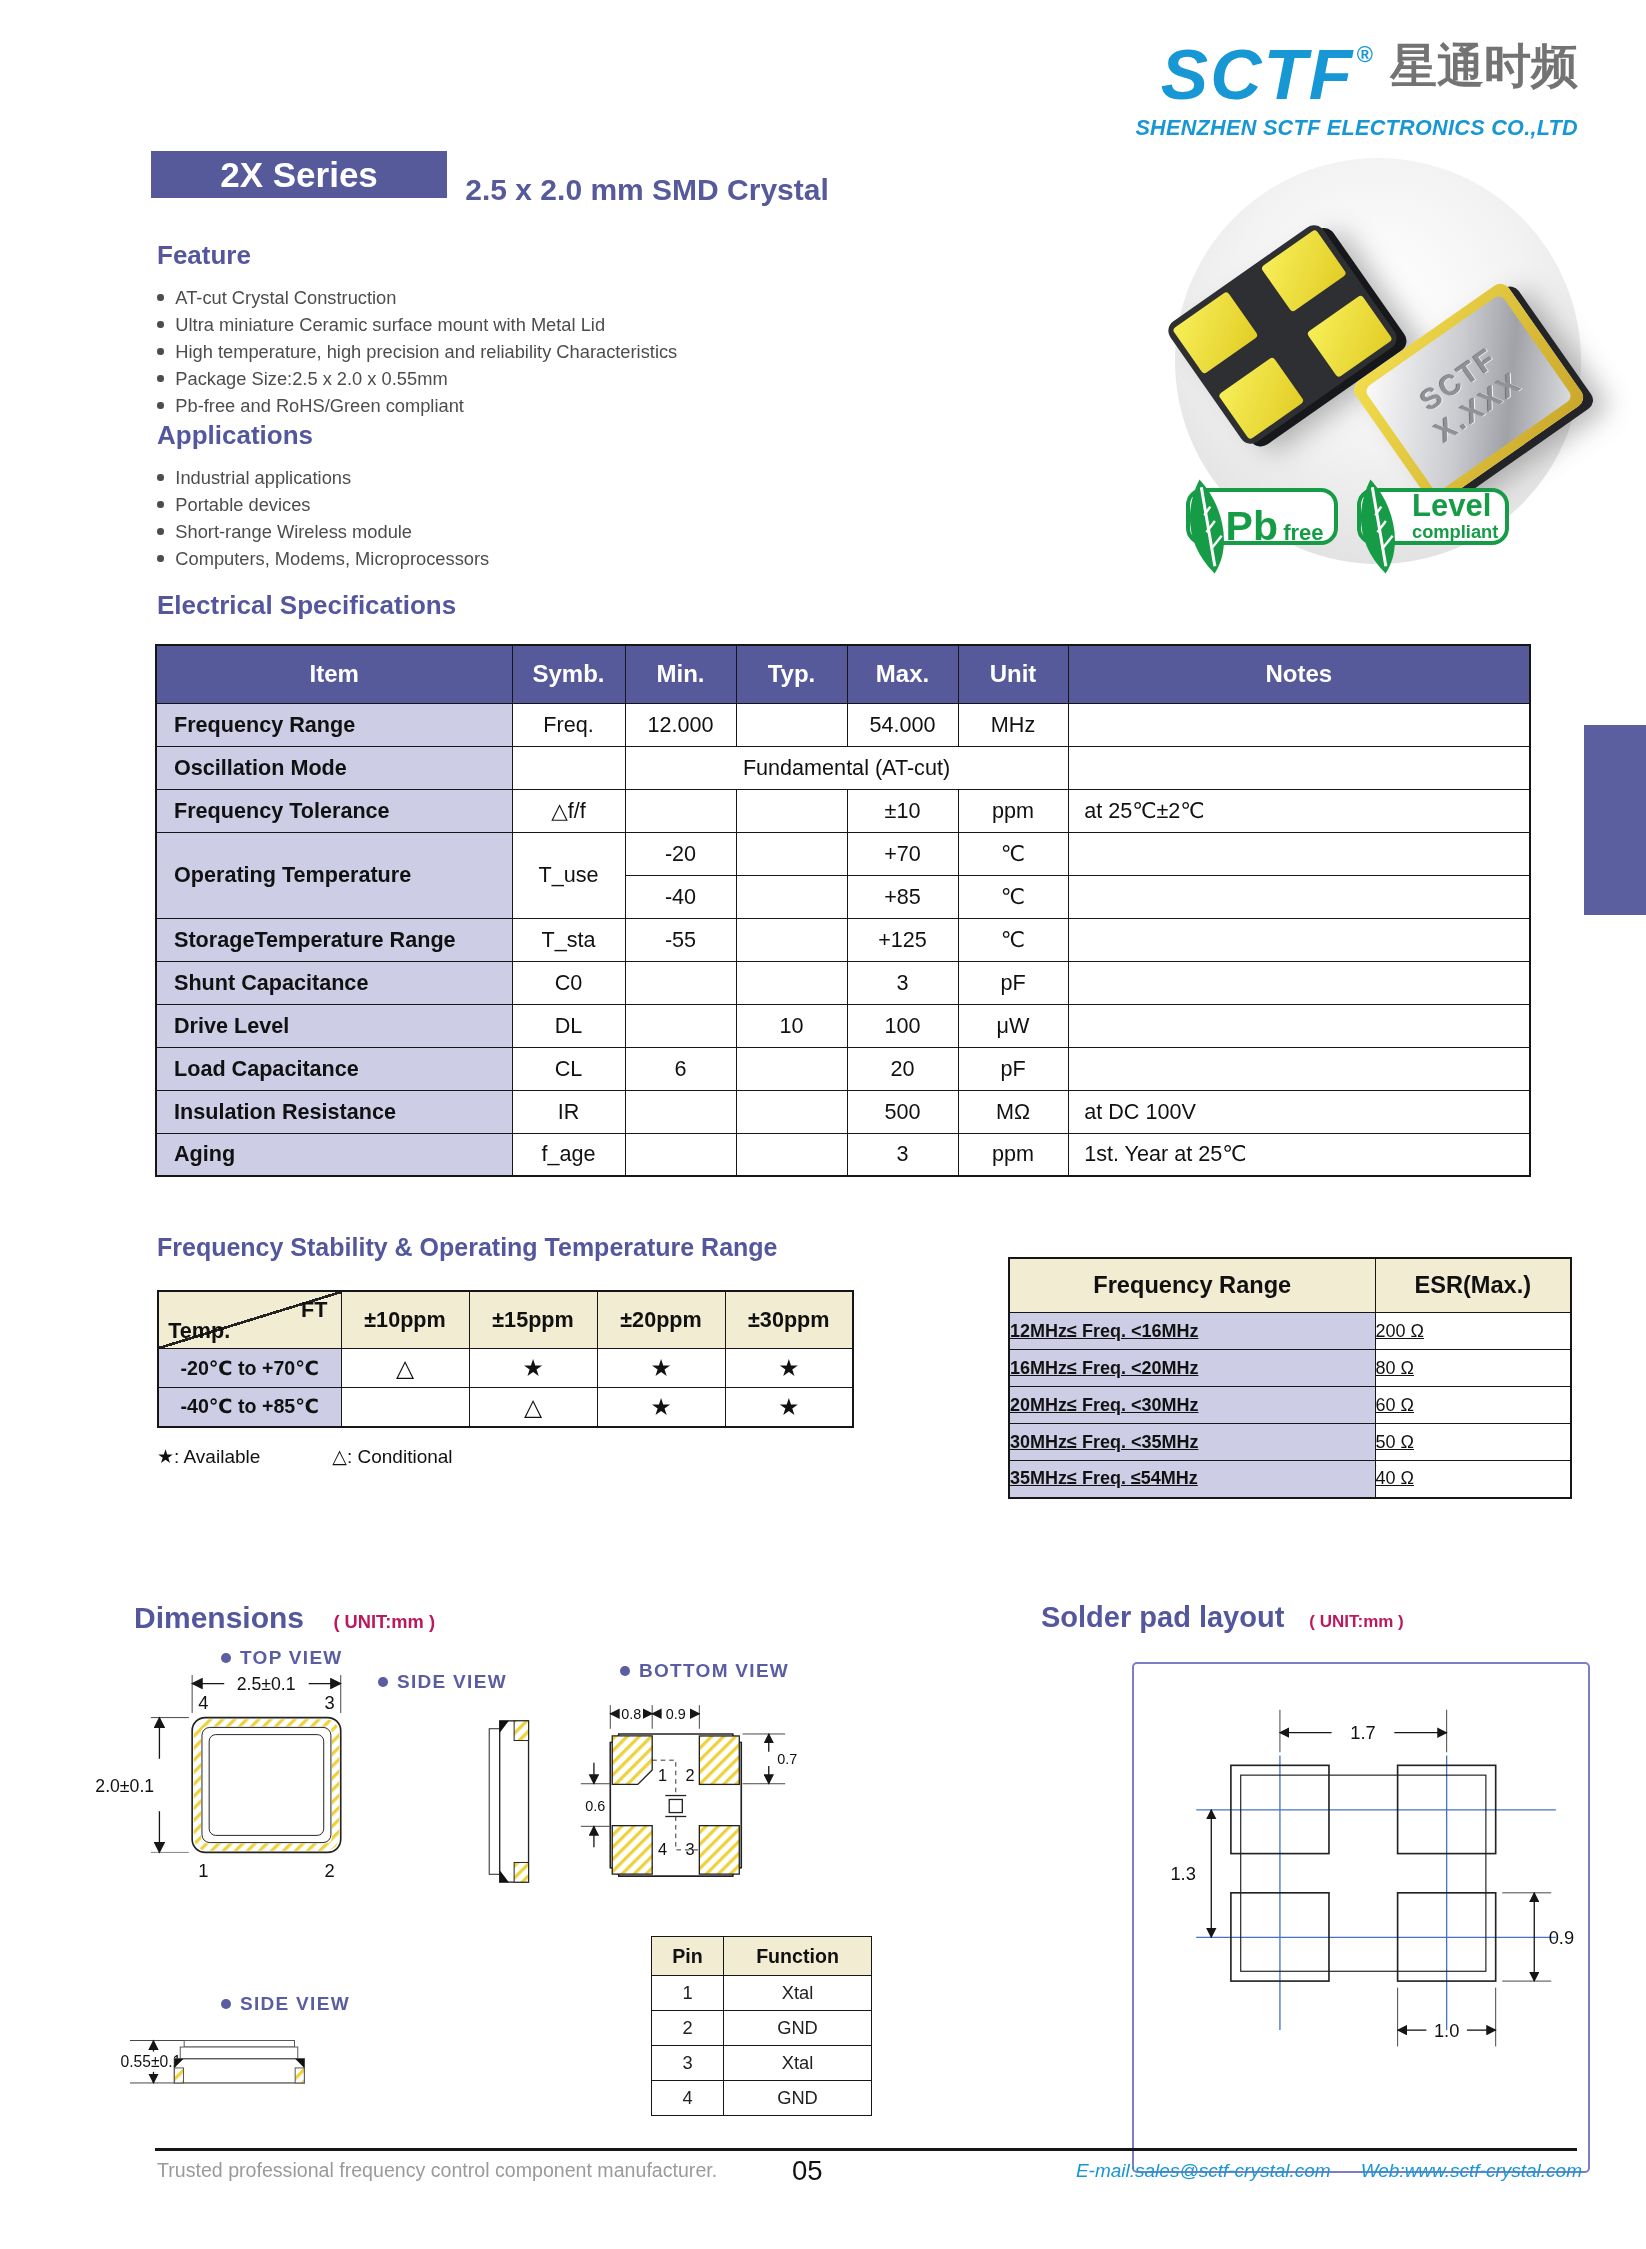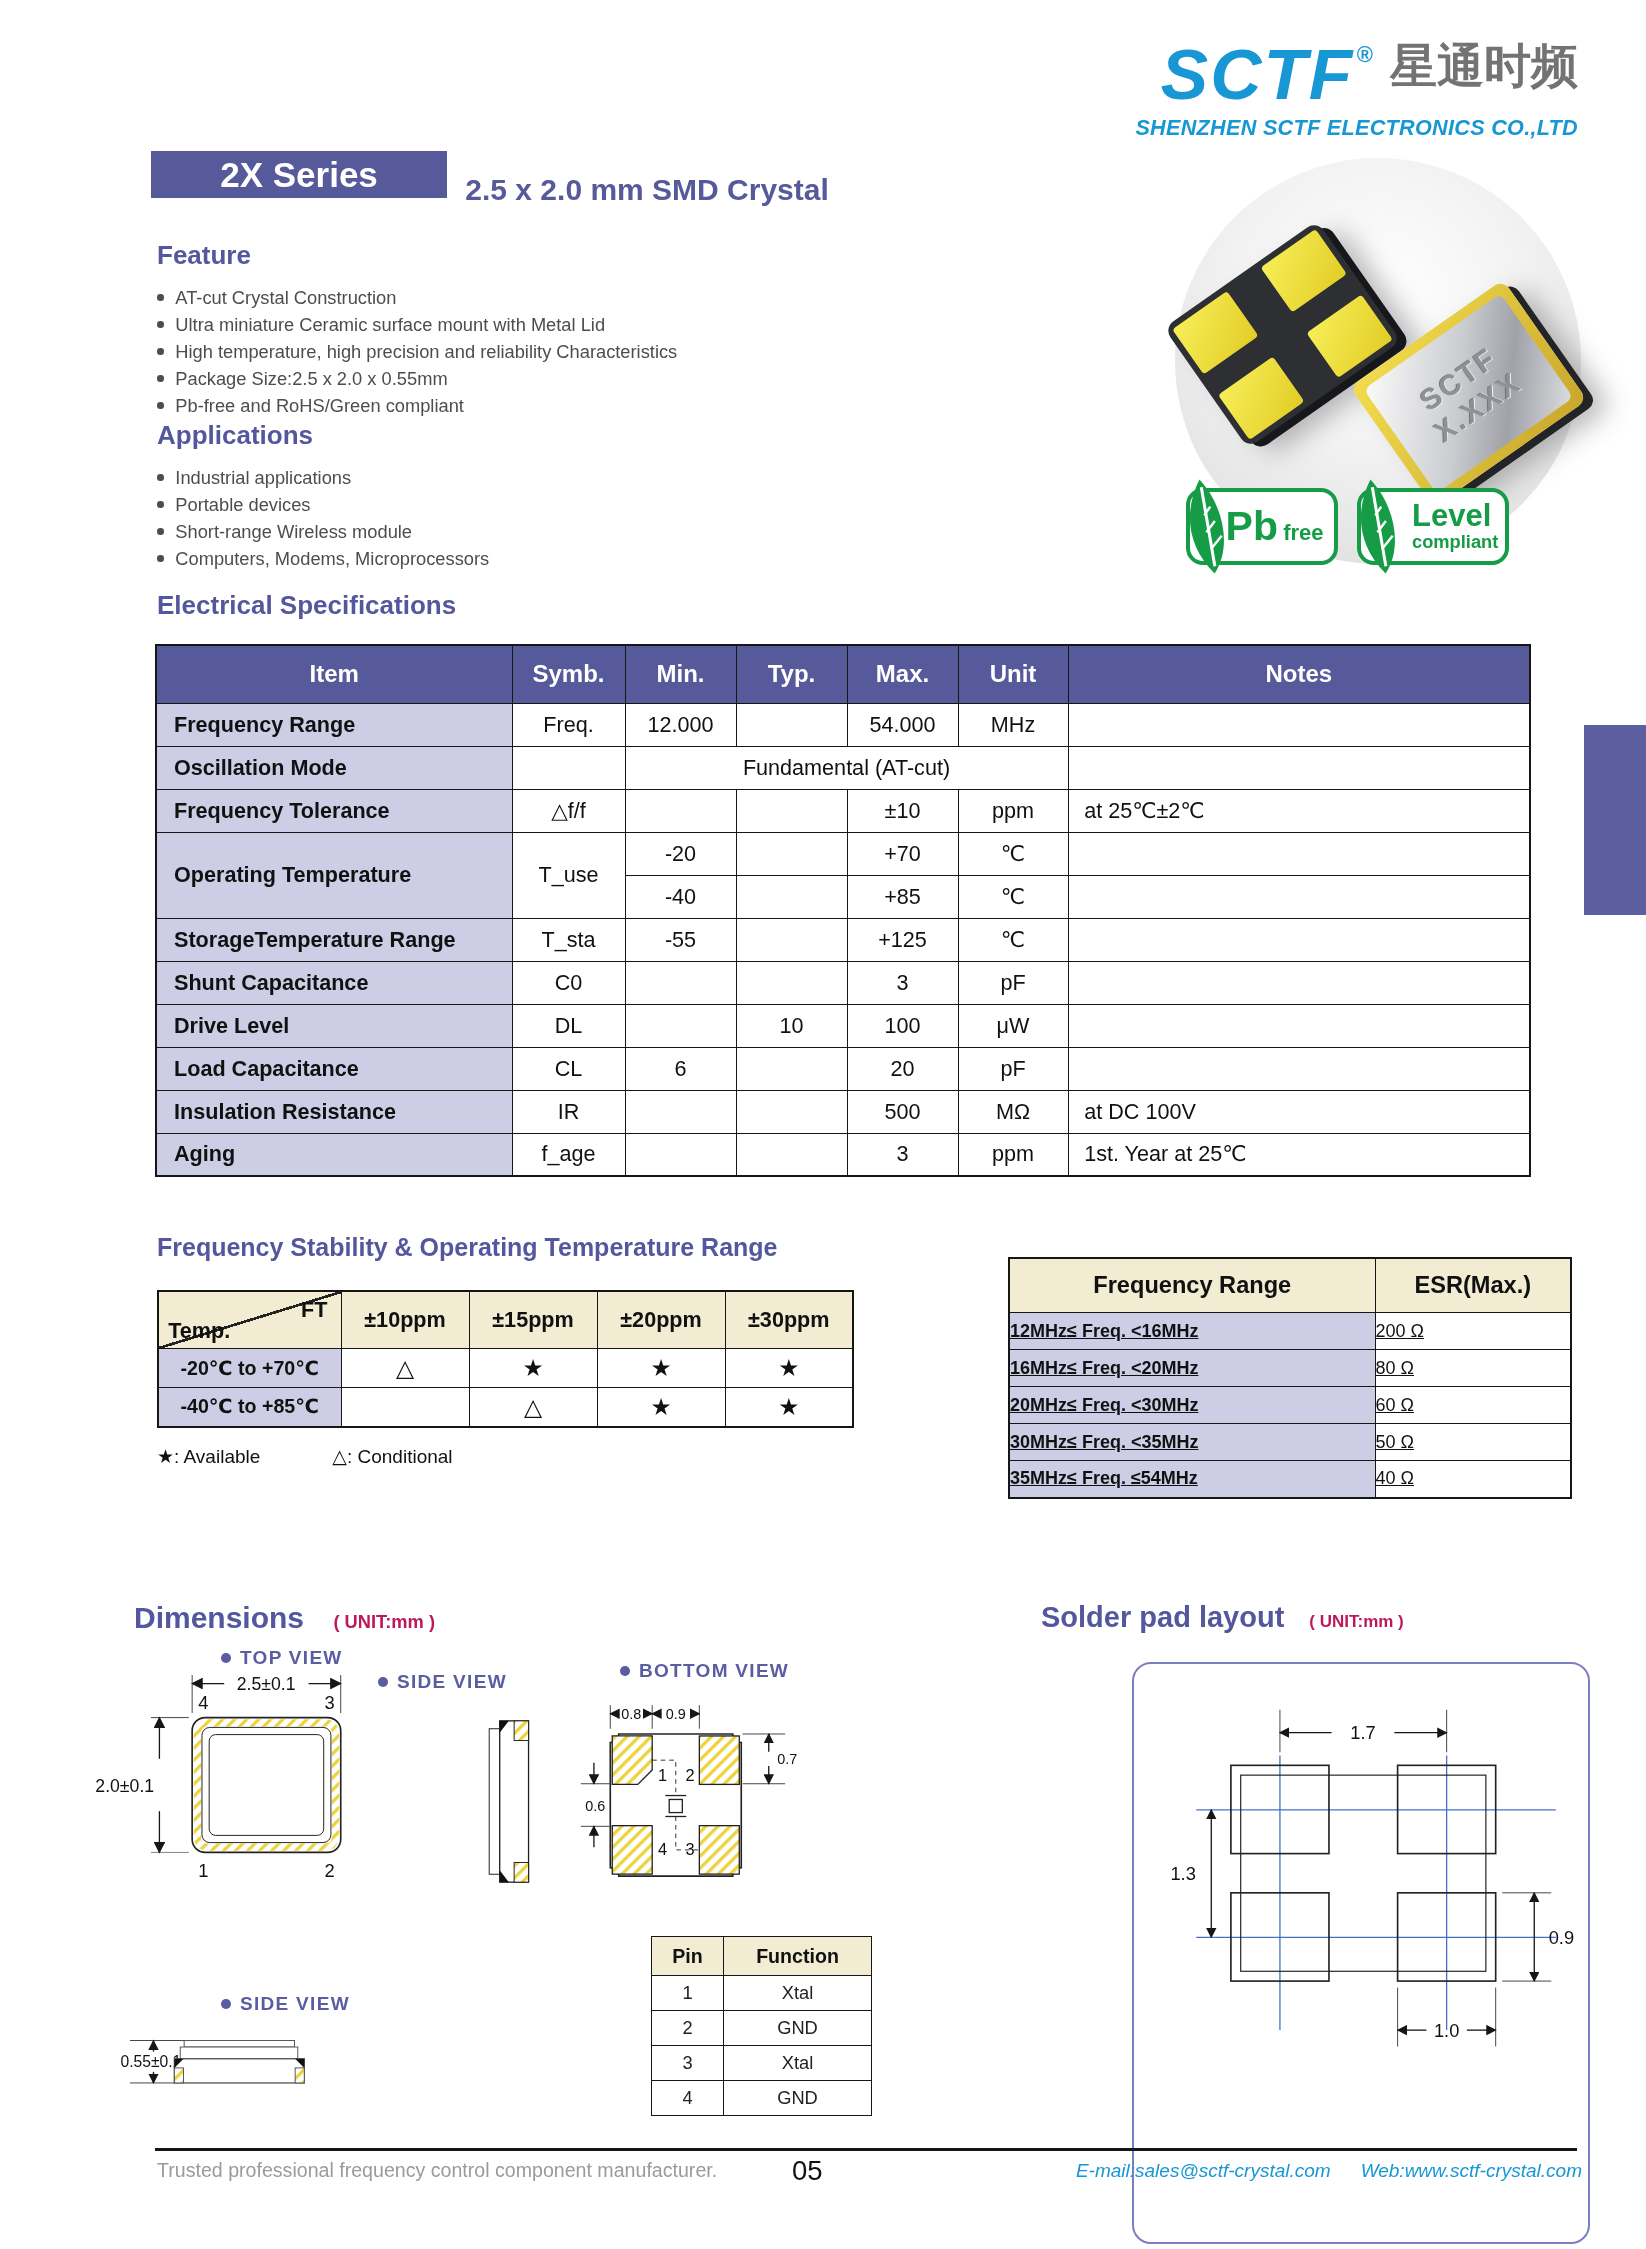--- a/index.html
+++ b/index.html
@@ -41,21 +41,21 @@
   .crystal-top { position:absolute; left:200px; top:162px; width:187px; height:147px;
     background:linear-gradient(150deg,#f2dd4e,#caa72b); border-radius:10.5px; transform:rotate(-35deg);
     box-shadow:6.5px 7.9px 0 #232428, 15.7px 19.6px 26px rgba(60,60,60,.35); }
   .lid { position:absolute; inset:9.8px; border-radius:7.2px;
     background:linear-gradient(130deg,#fbfbfb 0%, #cbccd0 45%, #a0a2a8 70%, #dcdde0 100%);
     display:flex; flex-direction:column; align-items:center; justify-content:center; }
   .lid-text { font-size:29px; font-weight:700; color:#8f9197; letter-spacing:2.6px; line-height:1.15;
     text-shadow:0.7px 0.7px 0 #f5f5f6, -0.7px -0.7px 0.7px #6f7176; }
 
   
-  .badge { position:absolute; top:488px; height:77px; width:152px; background:#fff;
+  .badge { position:absolute; top:488px; height:57px; width:152px; background:#fff;
     border:4.6px solid #169c46; border-radius:17px; }
   .badge-pb { left:1186px; display:flex; align-items:baseline; justify-content:flex-end; padding:0 10.5px 0 0; }
   .badge-rohs { left:1357px; display:flex; flex-direction:column; justify-content:center; padding-left:51px; }
   .pb-main { font-size:41px; font-weight:800; color:#169c46; line-height:68px; }
   .pb-sub { font-size:22px; font-weight:800; color:#169c46; margin-left:5.2px; }
   .rohs-main { font-size:31px; font-weight:800; color:#169c46; line-height:1.0; }
   .rohs-sub { font-size:18.3px; font-weight:700; color:#169c46; }
   .leaf { position:absolute; left:-9.2px; top:-17px; }
 
   
@@ -95,22 +95,22 @@
   .h2big { font-size:30px; font-weight:800; color:#54579d; }
   .unitnote { font-size:18.3px; font-weight:700; color:#be185d; margin-left:29.4px; }
   .viewlabel { position:absolute; display:flex; align-items:center; color:#5a5da2; font-weight:700;
     font-size:19px; letter-spacing:1.3px; }
   .vdot { width:9.8px; height:9.8px; border-radius:50%; background:#5a5da2; margin-right:9.2px; }
 
   .pin-table { position:absolute; left:651px; top:1936px; width:220px; border:1.6px solid #161616; }
   .pin-table th { background:#f2ecd3; font-size:19.6px; font-weight:700; height:39px; border:1.3px solid #161616; color:#111; }
   .pin-table td { border:1.3px solid #161616; height:35px; font-size:18.3px; text-align:center; color:#222; }
 
-  .solder-panel { position:absolute; left:1132px; top:1662px; width:458px; height:582px;
-    border:2px solid #7a7ec2; border-radius:19px; }
+  .solder-panel { position:absolute; left:1132px; top:1662px; width:458px; height:511px;
+    border:2px solid #7a7ec2; border-radius:5px; }
 
   
   .right-tab { position:absolute; left:1584px; top:725px; width:63px; height:190px; background:#5c5f9f; }
   .footer-line { position:absolute; left:155px; top:2148px; width:1422px; height:2.6px; background:#161616; }
   .tagline { position:absolute; left:157px; top:2159px; font-size:19.6px; color:#9a9a9a; }
   .pagenum { position:absolute; left:792px; top:2155px; font-size:27.5px; color:#111; }
   .footer-links { position:absolute; right:65px; top:2160px; display:flex; gap:30px;
     font-size:19px; font-style:italic; color:#1797d4; }
   .footer-links span { white-space:nowrap; }
 

